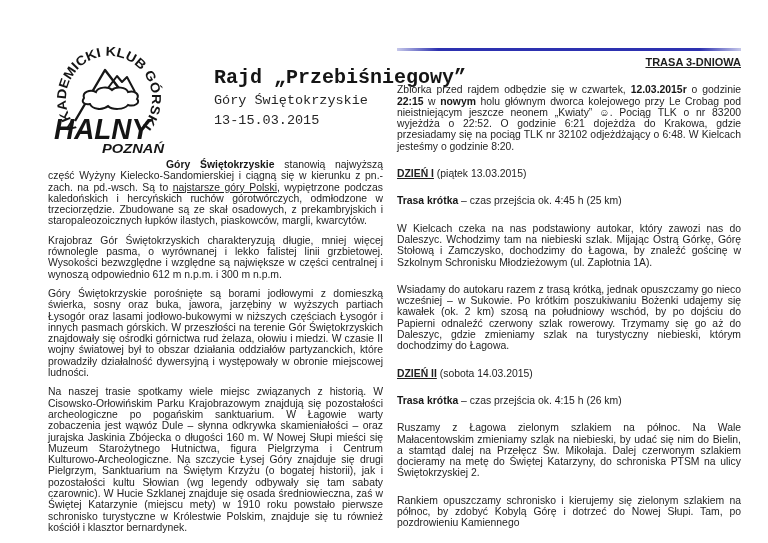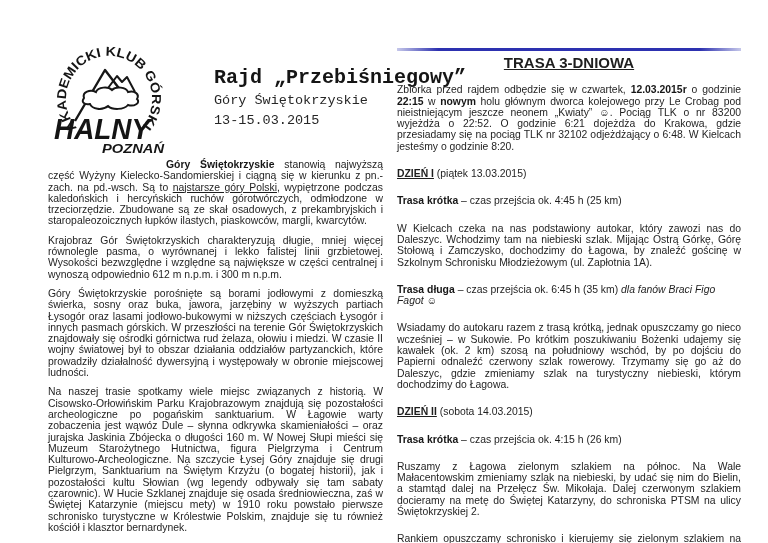--- a/index.html
+++ b/index.html
@@ -24,21 +24,21 @@
   .col-left{left:40px;top:151px;width:351px;}
   .col-right{left:397px;top:48px;width:344px;}
   .col-right p{margin:16px 0 11px 0;}
   .first-par{text-indent:118px;}
   .u{text-decoration:underline;}
   b{font-weight:bold;color:#161616;}
   i{font-style:italic;}
 
   .rule{height:3px;margin:0 0 6px 0;
         background:linear-gradient(to right,#c6c8ea,#2d31b0 12%,#2d31b0 88%,#c6c8ea);}
-  .rheading{text-align:center;font-weight:bold;margin:0 0 14px 0;font-size:15px;}
+  .rheading{text-align:right;font-weight:bold;margin:0 0 14px 0;font-size:11px;}
   .rheading .hu{text-decoration:underline;}
   .dayline .du{font-weight:bold;text-decoration:underline;}
   .line-par{text-align:left;}
 </style>
 </head>
 <body>
 
 <div class="page">
 
   <svg class="logo" viewBox="0 0 175 115" aria-hidden="true">
@@ -74,21 +74,20 @@
     <div class="rheading"><span class="hu">TRASA 3-DNIOWA</span></div>
 
     <p><span>Zbiórka przed rajdem odbędzie się w czwartek, </span><b>12.03.2015r</b><span> o godzinie </span><b>22:15</b><span> w </span><b>nowym</b><span> holu głównym dworca kolejowego przy Le Crobag pod nieistniejącym jeszcze neonem „Kwiaty” ☺. Pociąg TLK o nr 83200 wyjeżdża o 22:52. O godzinie 6:21 dojeżdża do Krakowa, gdzie przesiadamy się na pociąg TLK nr 32102 odjeżdżający o 6:48. W Kielcach jesteśmy o godzinie 8:20.</span></p>
 
     <p class="dayline line-par"><span class="du">DZIEŃ I</span><span> (piątek 13.03.2015)</span></p>
 
     <p class="line-par"><b>Trasa krótka</b><span> – czas przejścia ok. 4:45 h (25 km)</span></p>
 
     <p>W Kielcach czeka na nas podstawiony autokar, który zawozi nas do Daleszyc. Wchodzimy tam na niebieski szlak. Mijając Ostrą Górkę, Górę Stołową i Zamczysko, dochodzimy do Łagowa, by znaleźć gościnę w Szkolnym Schronisku Młodzieżowym (ul. Zapłotnia 1A).</p>
 
-    <p class="line-par"><b>Trasa długa</b><span> – czas przejścia ok. 6:45 h (35 km) </span><i>dla fanów Braci Figo Fagot ☺</i></p>
 
     <p>Wsiadamy do autokaru razem z trasą krótką, jednak opuszczamy go nieco wcześniej – w Sukowie. Po krótkim poszukiwaniu Bożenki udajemy się kawałek (ok. 2 km) szosą na południowy wschód, by po dojściu do Papierni odnaleźć czerwony szlak rowerowy. Trzymamy się go aż do Daleszyc, gdzie zmieniamy szlak na turystyczny niebieski, którym dochodzimy do Łagowa.</p>
 
     <p class="dayline line-par"><span class="du">DZIEŃ II</span><span> (sobota 14.03.2015)</span></p>
 
     <p class="line-par"><b>Trasa krótka</b><span> – czas przejścia ok. 4:15 h (26 km)</span></p>
 
     <p>Ruszamy z Łagowa zielonym szlakiem na północ. Na Wale Małacentowskim zmieniamy szlak na niebieski, by udać się nim do Bielin, a stamtąd dalej na Przełęcz Św. Mikołaja. Dalej czerwonym szlakiem docieramy na metę do Świętej Katarzyny, do schroniska PTSM na ulicy Świętokrzyskiej 2.</p>
 
 

